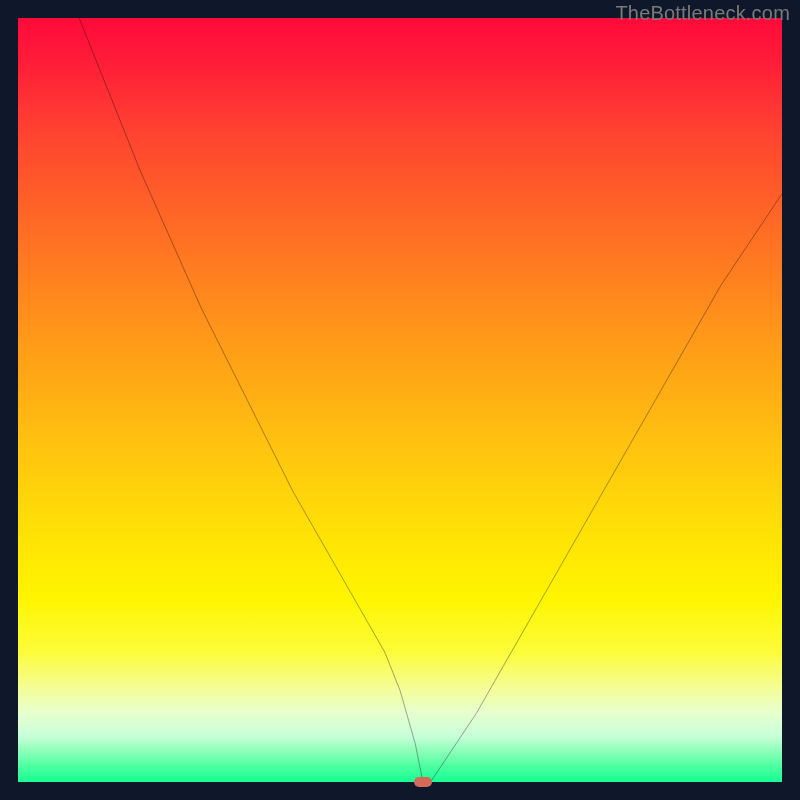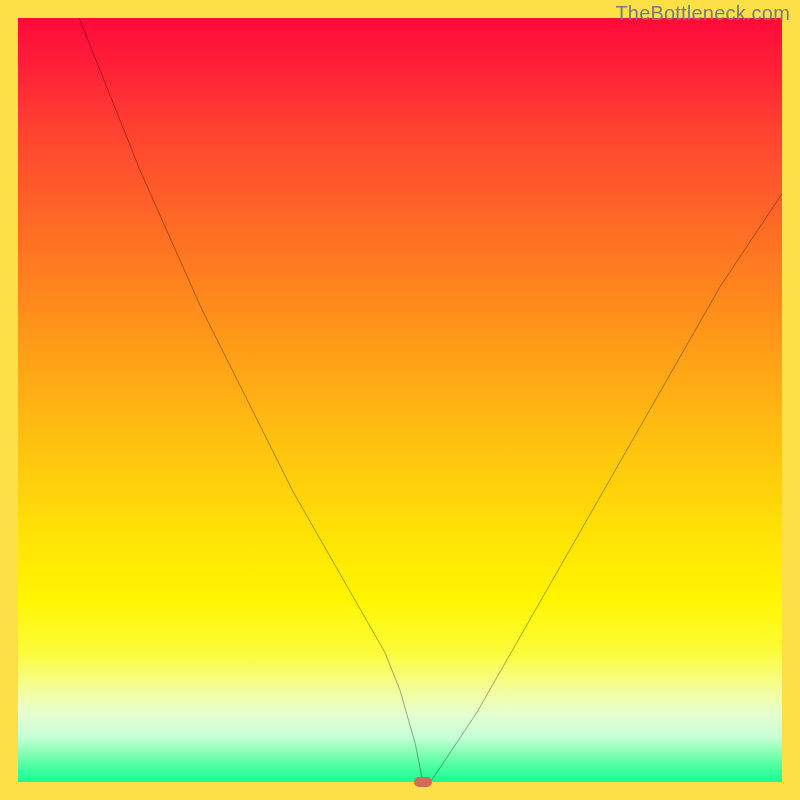--- a/index.html
+++ b/index.html
@@ -8,21 +8,21 @@
     width: 800px;
     height: 800px;
     background: #000;
     font-family: Arial, Helvetica, sans-serif;
     overflow: hidden;
   }
   .frame {
     position: relative;
     width: 800px;
     height: 800px;
-    background: #fde047;
+    background: #0f172a;
   }
   .plot {
     position: absolute;
     left: 18px;
     top: 18px;
     width: 764px;
     height: 764px;
     background: linear-gradient(
       to bottom,
       #ff0a3a 0%,

